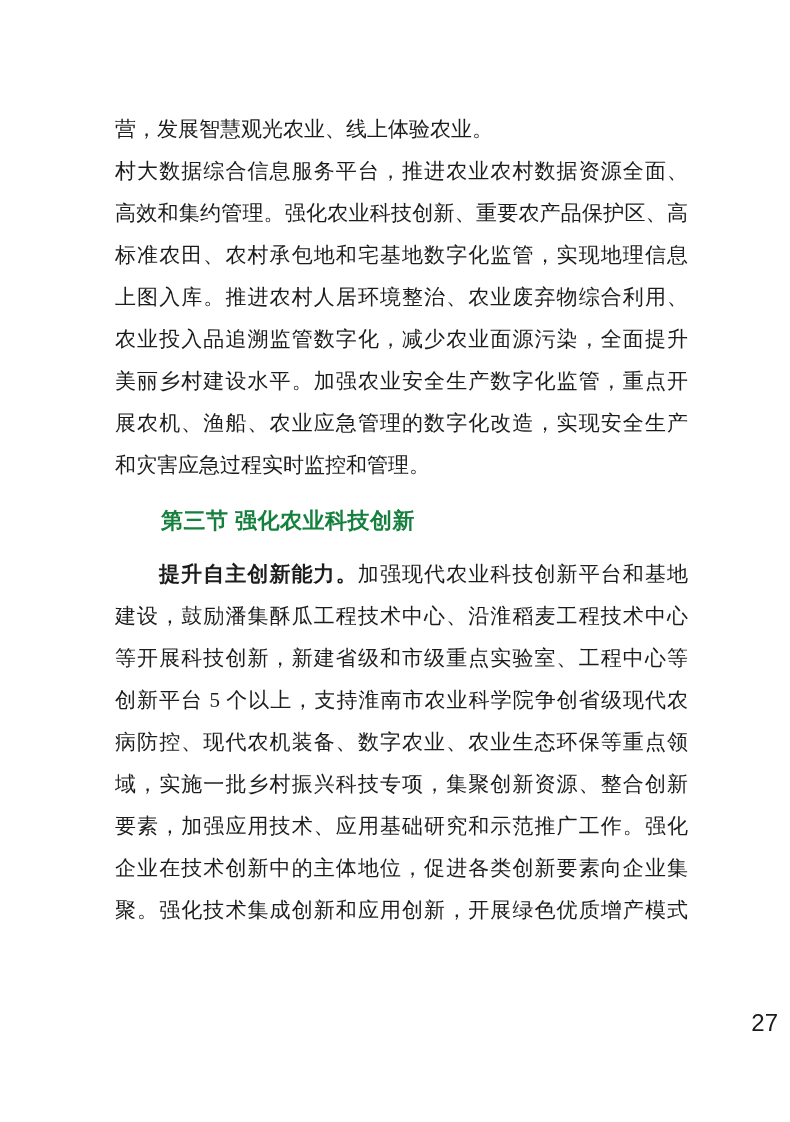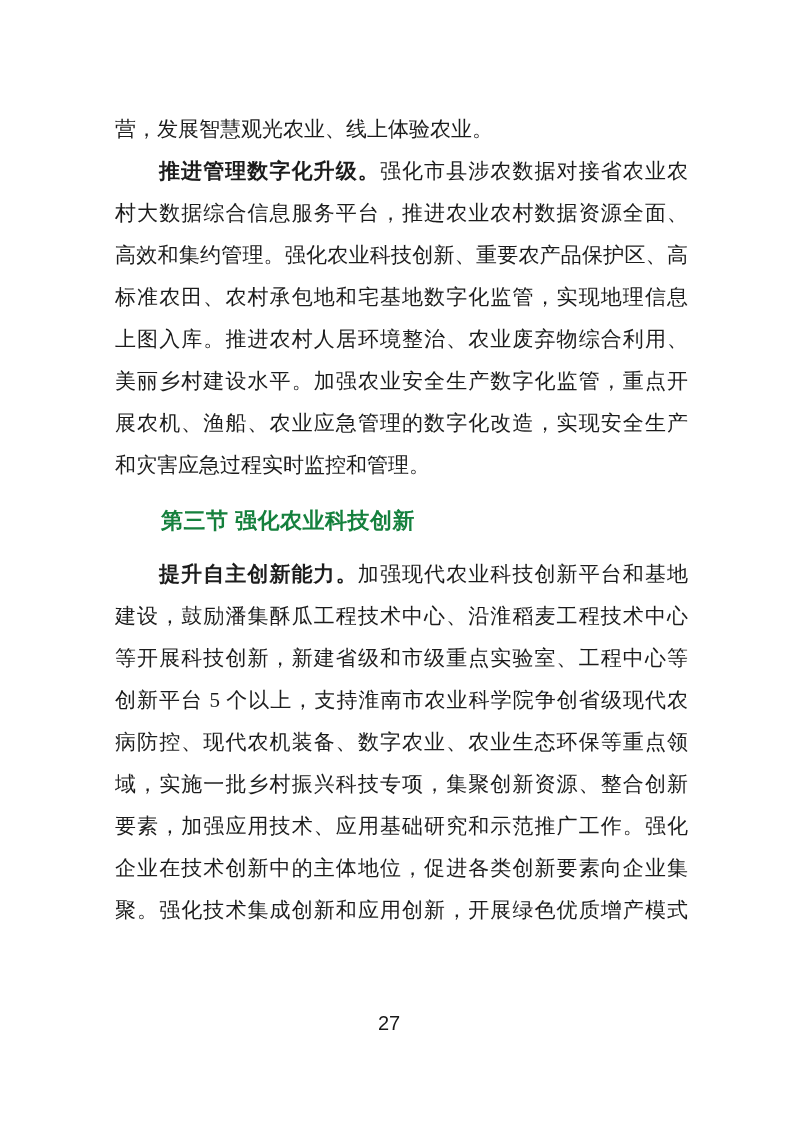--- a/index.html
+++ b/index.html
@@ -49,41 +49,41 @@
     font-size: 22px;
     letter-spacing: 0.5px;
     text-indent: 46px;
     color: #15803d;
   }
   .page-number {
     position: absolute;
     left: 0;
     right: 12px;
     top: 1010px;
-    text-align: center;
+    text-align: right;
     font-family: "Liberation Sans", "DejaVu Sans", sans-serif;
-    font-size: 20px;
+    font-size: 24px;
     line-height: 26px;
     color: #1a1a1a;
   }
 </style>
 </head>
 <body>
 
 <div class="page">
 
   <div class="text-block">
 
     <div class="line pe">营，发展智慧观光农业、线上体验农业。</div>
 
-    <div class="line indent"><span class="lead">推进管理数字化升级。</span><span>强化市县涉农数据对接省农业农</span></div>
     <div class="line">村大数据综合信息服务平台，推进农业农村数据资源全面、</div>
     <div class="line">高效和集约管理。强化农业科技创新、重要农产品保护区、高</div>
     <div class="line">标准农田、农村承包地和宅基地数字化监管，实现地理信息</div>
     <div class="line">上图入库。推进农村人居环境整治、农业废弃物综合利用、</div>
+    <div class="line">农业投入品追溯监管数字化，减少农业面源污染，全面提升</div>
     <div class="line">美丽乡村建设水平。加强农业安全生产数字化监管，重点开</div>
     <div class="line">展农机、渔船、农业应急管理的数字化改造，实现安全生产</div>
     <div class="line pe">和灾害应急过程实时监控和管理。</div>
 
     <h2 class="section-heading">第三节 强化农业科技创新</h2>
 
     <div class="line indent"><span class="lead">提升自主创新能力。</span><span>加强现代农业科技创新平台和基地</span></div>
     <div class="line">建设，鼓励潘集酥瓜工程技术中心、沿淮稻麦工程技术中心</div>
     <div class="line">等开展科技创新，新建省级和市级重点实验室、工程中心等</div>
     <div class="line">创新平台 5 个以上，支持淮南市农业科学院争创省级现代农</div>

